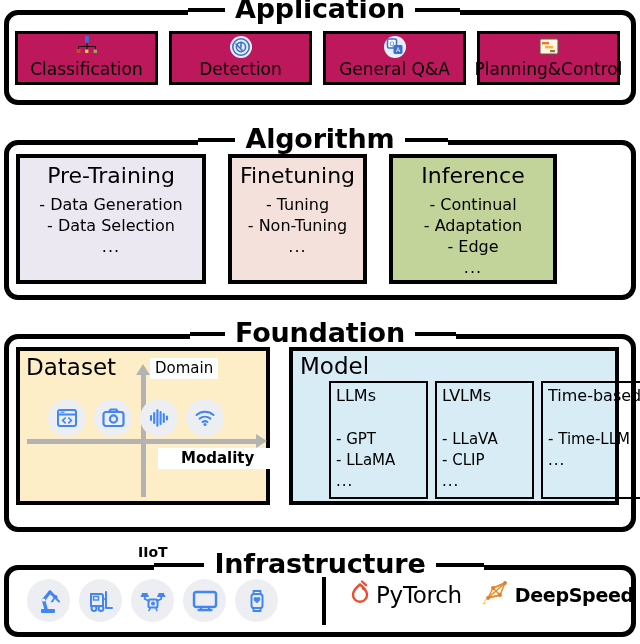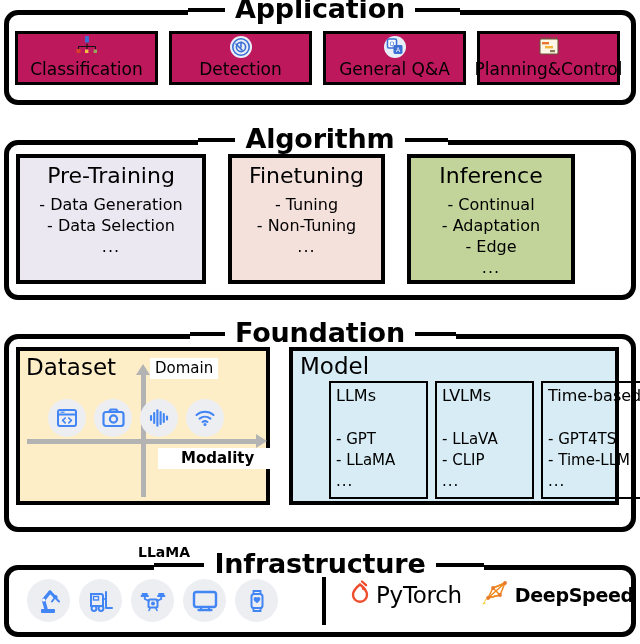--- a/index.html
+++ b/index.html
@@ -40,21 +40,21 @@
     width:28px;height:24px;display:flex;align-items:center;justify-content:center;}
   .app-card .app-label{font-size:17px;line-height:19px;margin-bottom:3px;white-space:nowrap;}
 
   
   #alg-section{top:140px;height:160px;}
   .alg-row{position:absolute;left:12px;top:14px;display:flex;gap:22px;}
   .alg-card{
     width:190px;height:130px;border:4px solid #000;box-sizing:border-box;
     padding:4px 7px 0 7px;position:relative;text-align:center;
   }
-  .alg-card.mid{width:157px;}
+  .alg-card.mid{width:139px;}
   .alg-card.right{width:168px;}
   .alg-title{font-size:22px;line-height:28px;margin-bottom:4px;}
   .alg-item{font-size:16px;line-height:21px;white-space:nowrap;}
   .alg-dots{font-size:16px;line-height:21px;letter-spacing:1px;}
 
   
   #fnd-section{top:334px;height:198px;}
   .fnd-inner{position:absolute;left:12px;top:13px;display:flex;gap:19px;}
   .dataset-box{
     width:254px;height:158px;background:#fdeec8;border:4px solid #000;
@@ -286,42 +286,41 @@
           <div class="mc-items">
             <div class="mc-item">- LLaVA</div>
             <div class="mc-item">- CLIP</div>
             <div class="mc-dots">...</div>
           </div>
         </div>
 
         <div class="model-col wide">
           <div class="mc-title">Time-based</div>
           <div class="mc-items">
-            <div class="mc-item">- GPT4TS</div>
             <div class="mc-item">- Time-LLM</div>
             <div class="mc-dots">...</div>
           </div>
         </div>
 
       </div>
     </div>
 
   </div>
 </div>
 
 <div class="section" id="inf-section">
   <div class="frame"></div>
   <div class="frame-gap" style="left:150px;width:330px;"></div>
   <div class="rule" style="left:150px;width:64px;"></div>
   <div class="rule" style="left:420px;width:60px;"></div>
   <div class="sec-title">
     <span>Infrastructure</span>
   </div>
 
-  <div class="iiot-label">LLaMA</div>
+  <div class="iiot-label">IIoT</div>
 
   <div class="iiot-row">
     <div class="iiot-ico">
       <svg width="28" height="28" viewBox="0 0 28 28">
         <rect x="6" y="22" width="14" height="4" rx="1" fill="#4285f4"></rect>
         <path d="M11 22 L8.5 13 L15 5" stroke="#4285f4" stroke-width="3.4" fill="none" stroke-linecap="round" stroke-linejoin="round"></path>
         <path d="M15 5 L20 10" stroke="#4285f4" stroke-width="3" fill="none" stroke-linecap="round"></path>
         <circle cx="8.6" cy="13" r="1.6" fill="#fff"></circle>
         <circle cx="20.3" cy="10.3" r="2.3" fill="#4285f4"></circle>
         <path d="M22 12.5 L24 14.5 M18.5 12.5 L17 14.5" stroke="#4285f4" stroke-width="2" stroke-linecap="round"></path>

